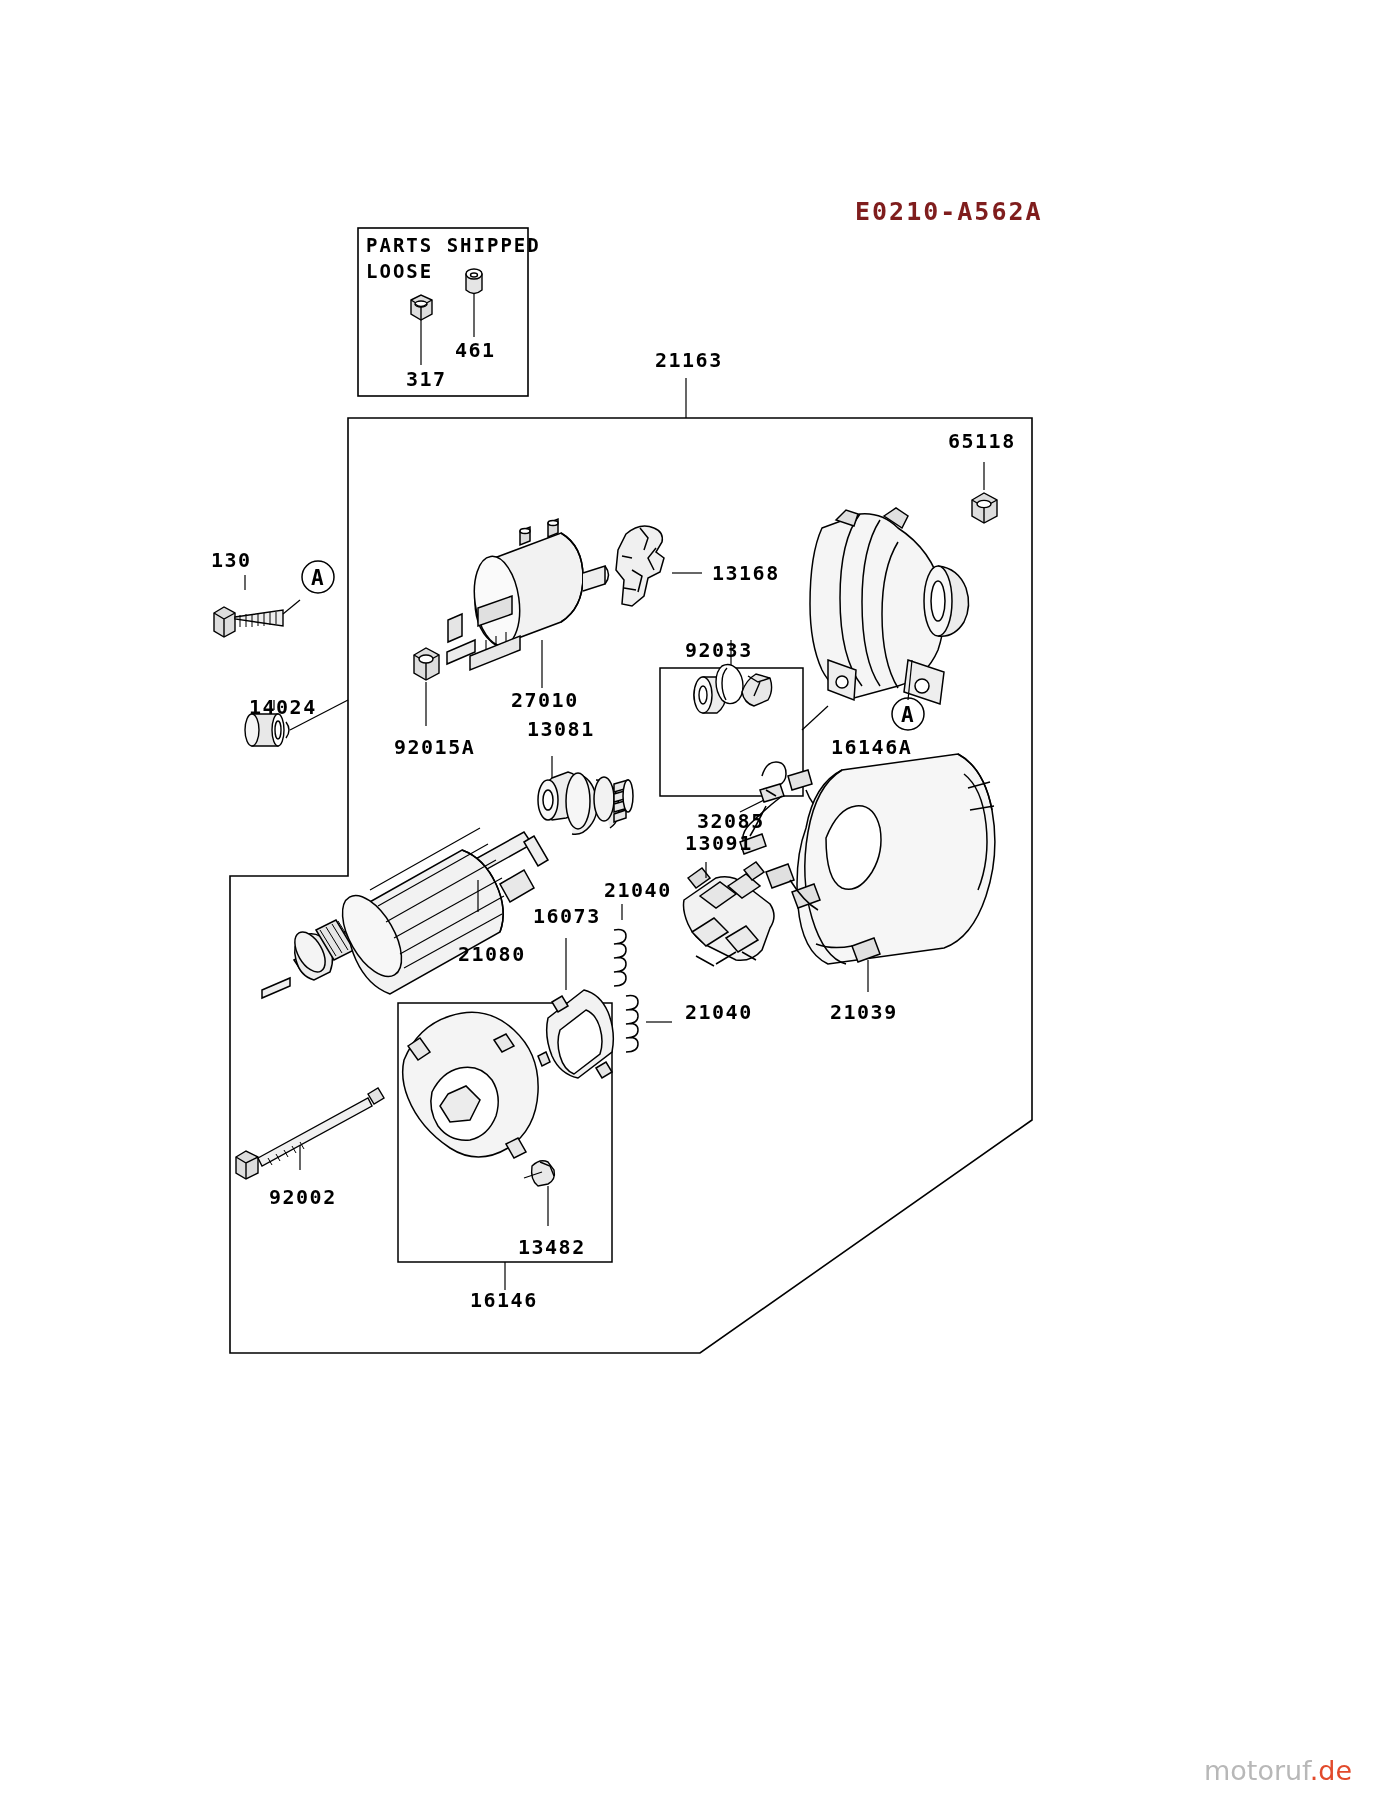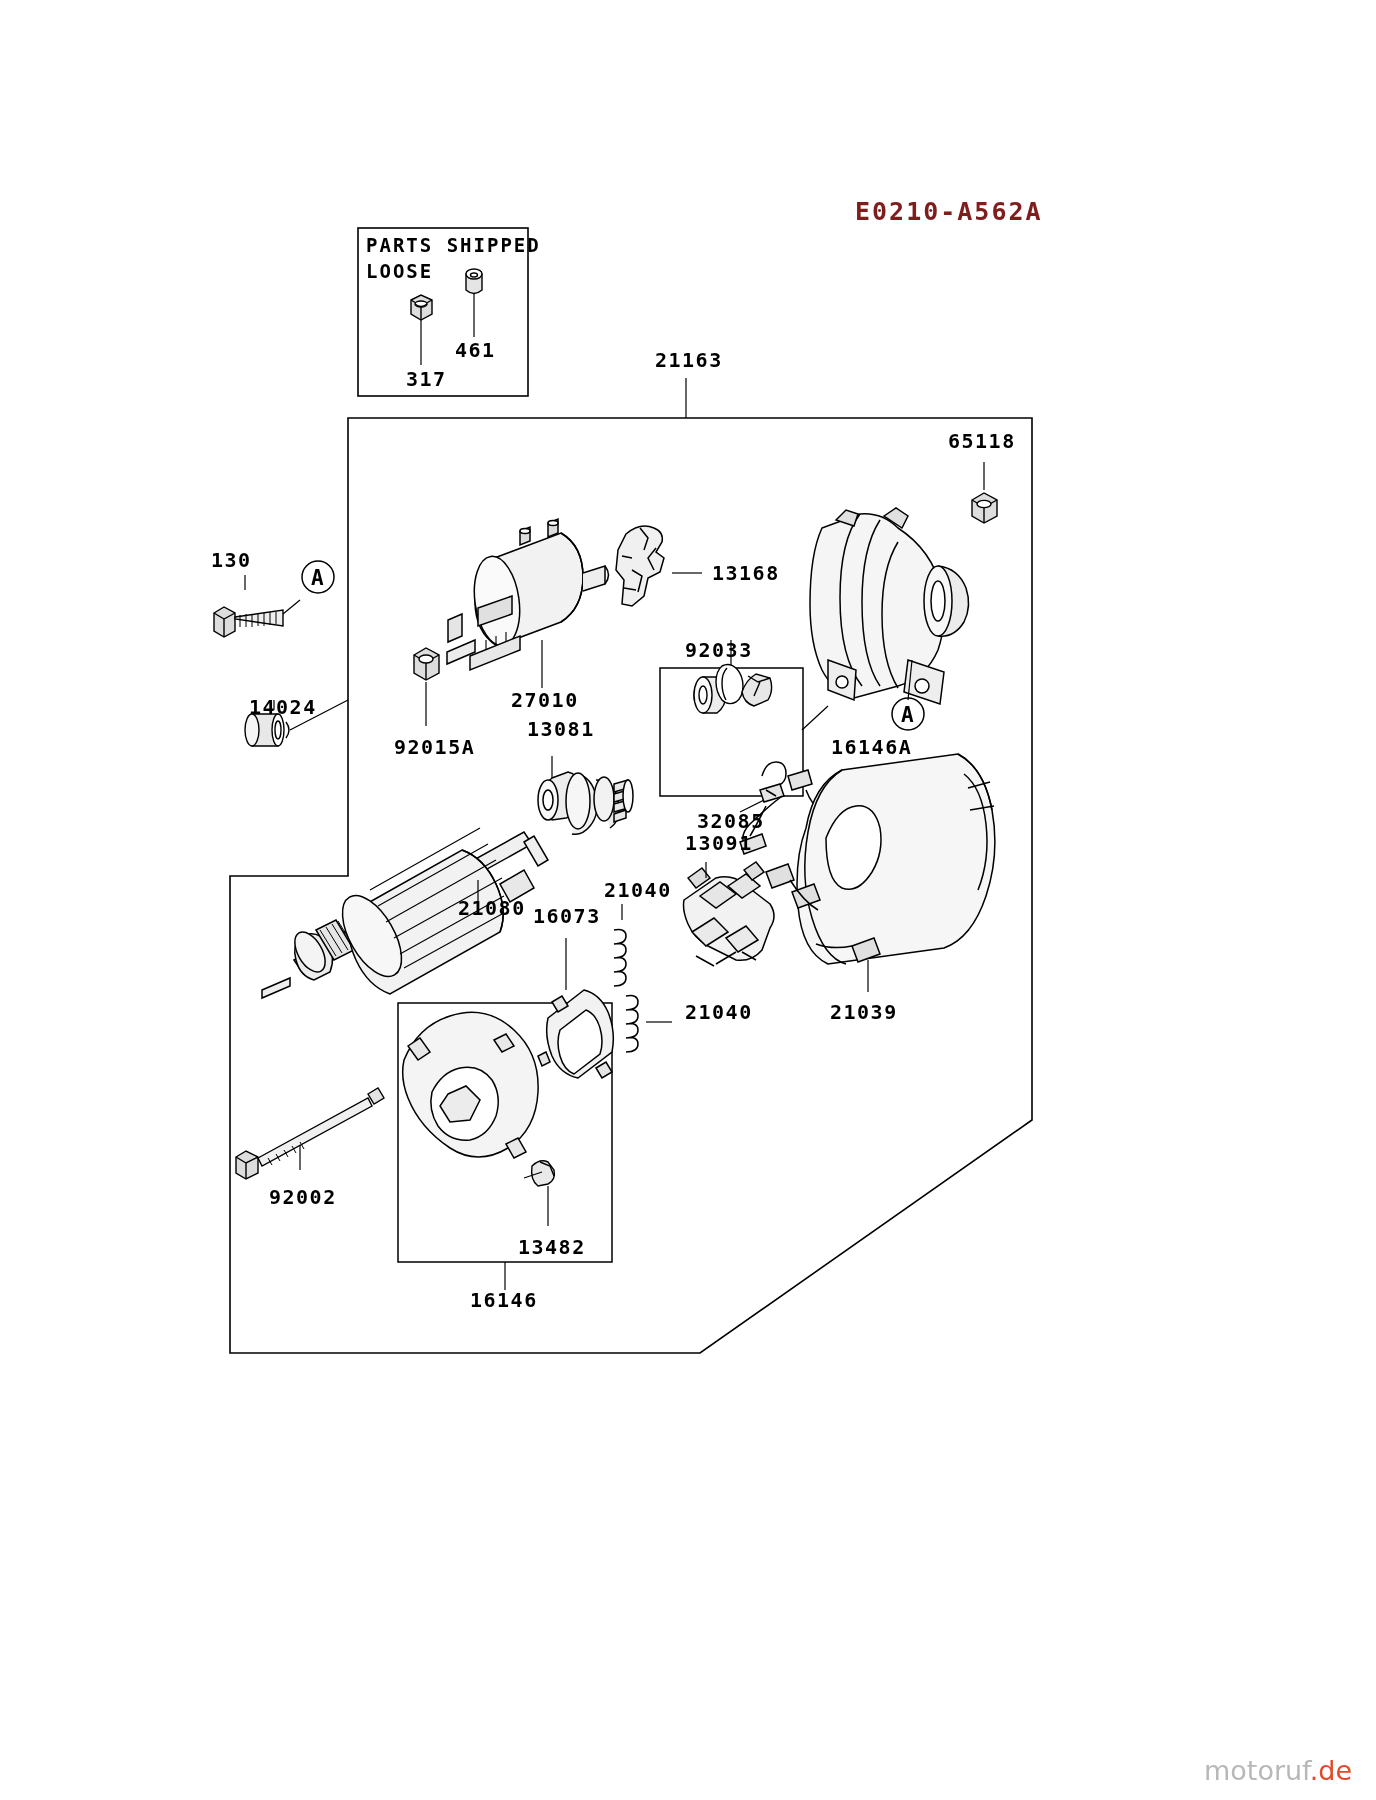--- a/index.html
+++ b/index.html
@@ -339,21 +339,21 @@
 <div class="lbl" style="left:249px; top:695px;">14024</div>
 <div class="lbl" style="left:685px; top:638px;">92033</div>
 <div class="lbl" style="left:511px; top:688px;">27010</div>
 <div class="lbl" style="left:527px; top:717px;">13081</div>
 <div class="lbl" style="left:394px; top:735px;">92015A</div>
 <div class="lbl" style="left:831px; top:735px;">16146A</div>
 <div class="lbl" style="left:697px; top:809px;">32085</div>
 <div class="lbl" style="left:661px; top:831px;margin-left:24px;">13091</div>
 <div class="lbl" style="left:604px; top:878px;">21040</div>
 <div class="lbl" style="left:533px; top:904px;">16073</div>
-<div class="lbl" style="left:458px; top:896px;">21080</div>
+<div class="lbl" style="left:458px; top:942px;">21080</div>
 <div class="lbl" style="left:685px; top:1000px;">21040</div>
 <div class="lbl" style="left:830px; top:1000px;">21039</div>
 <div class="lbl" style="left:269px; top:1185px;">92002</div>
 <div class="lbl" style="left:518px; top:1235px;">13482</div>
 <div class="lbl" style="left:470px; top:1288px;">16146</div>
 
 <div class="lbl" style="left:311px; top:566px; font-size:21px; letter-spacing:0;">A</div>
 <div class="lbl" style="left:901px; top:703px; font-size:21px; letter-spacing:0;">A</div>
 
 <div class="wm">

